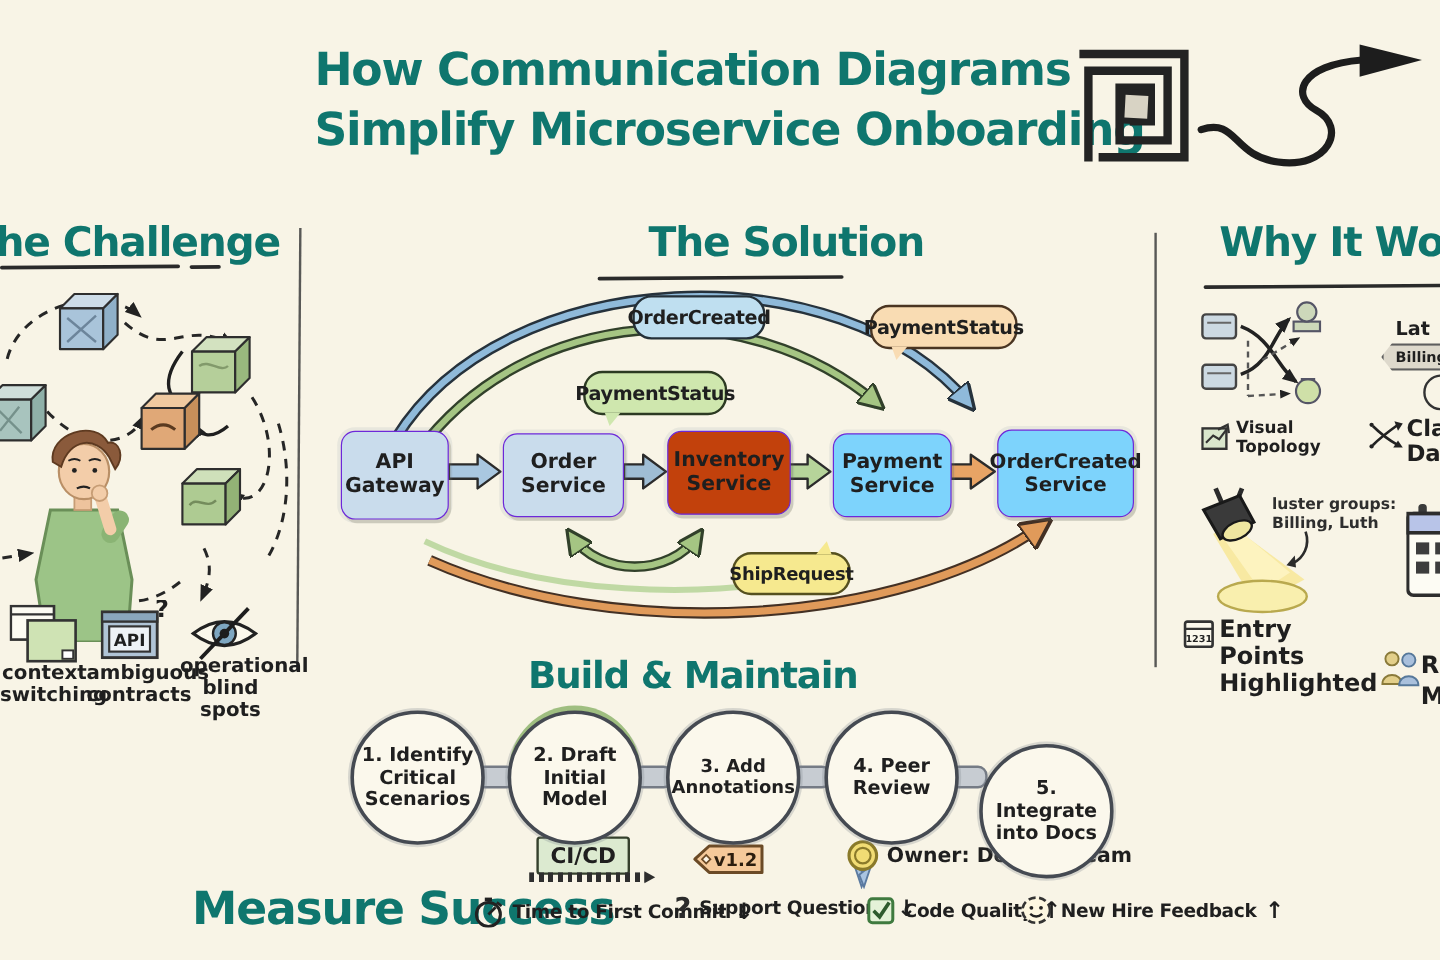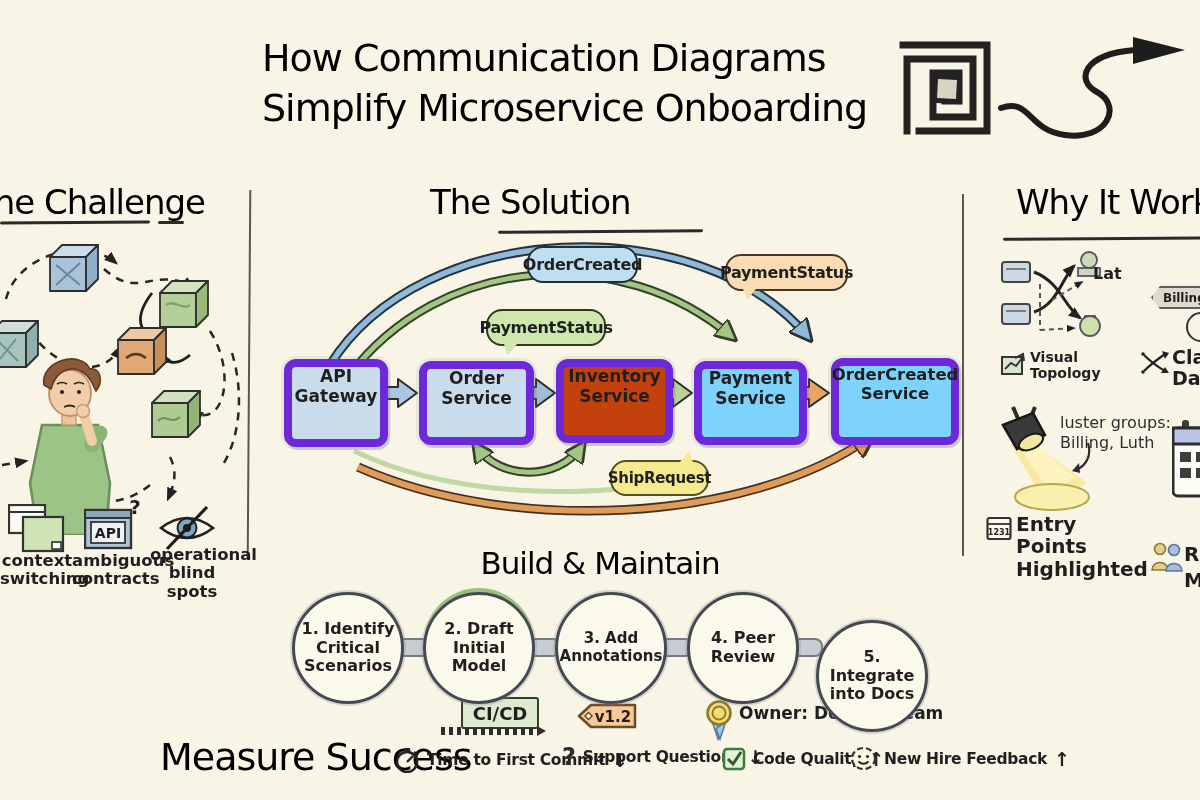--- a/index.html
+++ b/index.html
@@ -2,25 +2,25 @@
 <html><head>
 <meta charset="utf-8">
 <style>
   html,body{margin:0;padding:0}
   body{
     width:1200px;height:800px;overflow:hidden;position:relative;
     background:#f8f4e6;color:#1f1f1f;
     font-family:"DejaVu Sans",sans-serif;
   }
   .abs{position:absolute}
-  .hd{font-weight:normal;letter-spacing:-1px;color:#000000}
+  .hd{font-weight:bold;letter-spacing:-1px;color:#0f766e}
   .vline{position:absolute;width:2px;background:#3c3c3c;opacity:.85}
   .uline{position:absolute;height:3px;background:#2a2a2a;border-radius:2px;transform:rotate(-.4deg)}
   
-  .service{position:absolute;border:8px solid #6d28d9;border-radius:12px;display:flex;justify-content:center;
+  .service{position:absolute;border:1px solid #6d28d9;border-radius:12px;display:flex;align-items:center;justify-content:center;
     text-align:center;font-weight:bold;font-size:17px;line-height:1.15;z-index:3;
     box-shadow:2px 3px 0 rgba(95,88,60,.2), 0 0 0 3px rgba(120,140,160,.12)}
   .s-blue{background:#c9dcec}.s-green{background:#c2410c}.s-orange{background:#7dd3fc}
   
   .pill{position:absolute;border:2.5px solid #243038;border-radius:16px;display:flex;align-items:center;justify-content:center;
     font-weight:bold;font-size:16px;z-index:4;letter-spacing:-.3px}
   .p-blue{background:#bfdff0}
   .p-green{background:#cfe7ae;border-color:#2c3a22}
   .p-orange{background:#f9dcb3;border-color:#4a3522}
   .p-yellow{background:#f6e98f;border-color:#55501f;font-size:15px}
@@ -35,21 +35,21 @@
   .step{position:absolute;width:106px;height:106px;border:3.5px solid #454a52;border-radius:50%;background:#fbf8ec;
     display:flex;align-items:center;justify-content:center;text-align:center;font-weight:bold;font-size:16px;line-height:1.18;
     z-index:2;box-shadow:0 0 0 2px rgba(130,135,145,.28)}
   .step-green{box-shadow:0 -5px 0 -1px #9fbe80, 0 0 0 2px rgba(130,135,145,.28)}
   .conn{position:absolute;height:15px;background:#c7ccd2;border:2px solid #757b85;border-radius:8px;z-index:1}
   .label2{font-weight:bold;text-align:center;line-height:1.12;position:absolute}
   .metric{position:absolute;display:flex;align-items:center;gap:7px;font-weight:bold;font-size:15.5px;letter-spacing:-.3px}
   .badge-cicd{position:absolute;background:#dcead0;border:2.5px solid #35402c;border-radius:3px;display:flex;align-items:center;justify-content:center;font-weight:bold;font-size:18px}
   .perf{position:absolute;height:8px;background:repeating-linear-gradient(90deg,#2e2e2e 0 4px,transparent 4px 8px)}
   .perf::after{content:"";position:absolute;right:-9px;top:-1px;border-left:9px solid #2e2e2e;border-top:5px solid transparent;border-bottom:5px solid transparent}
-  .annot{position:absolute;font-size:16px;line-height:1.25;font-weight:normal;color:#2e2e2e;letter-spacing:0}
+  .annot{position:absolute;font-size:13px;line-height:1.25;font-weight:bold;color:#2e2e2e;letter-spacing:0}
   .ribbon{position:absolute;background:#ded9cc;border:2px solid #5e5e5e;display:flex;align-items:center;font-weight:bold;font-size:12px;padding-left:10px;
     clip-path:polygon(0 50%,9px 0,100% 0,100% 100%,9px 100%)}
 </style>
 </head>
 <body>
 
 <div class="abs hd" style="left:262px;top:36px;font-size:38px;white-space:nowrap">How Communication Diagrams</div>
 <div class="abs hd" style="left:262px;top:86px;font-size:38px;white-space:nowrap">Simplify Microservice Onboarding</div>
 
 <svg class="abs" style="left:893px;top:33px" width="102" height="106" viewBox="0 0 102 106">
@@ -155,21 +155,21 @@
 <svg class="abs" style="left:158px;top:504px" width="58" height="48" viewBox="0 0 58 48">
   <path d="M3,24 Q29,4 55,24 Q29,44 3,24 Z" fill="#fbf8ec" stroke="#222" stroke-width="2.6"></path>
   <circle cx="29" cy="24" r="9.5" fill="#7ea6c0" stroke="#222" stroke-width="2"></circle>
   <circle cx="29" cy="24" r="4" fill="#1d1d1d"></circle>
   <line x1="49" y1="3" x2="9" y2="45" stroke="#1d1d1d" stroke-width="3.2"></line>
 </svg>
 <div class="label2" style="left:0px;top:552px;width:74px;font-size:16.5px">context switching</div>
 <div class="label2" style="left:72px;top:552px;width:82px;font-size:16.5px">ambiguous contracts</div>
 <div class="label2" style="left:150px;top:546px;width:84px;font-size:16.5px">operational blind spots</div>
 
-<div class="abs hd" style="left:430px;top:182px;width:340px;text-align:left;font-size:34px">The Solution</div>
+<div class="abs hd" style="left:430px;top:182px;width:340px;text-align:right;font-size:34px">The Solution</div>
 <div class="uline" style="left:498px;top:230px;width:205px"></div>
 
 <svg class="abs" style="left:260px;top:225px;z-index:1" width="700" height="320" viewBox="0 0 700 320">
   <defs>
     <marker id="mBlue" viewBox="0 0 10 10" refX="7" refY="5" markerWidth="4.2" markerHeight="4.2" orient="auto">
       <path d="M0,0 L10,5 L0,10 z" fill="#8fbada" stroke="#26323c" stroke-width="1.2"></path>
       </marker>
     <marker id="mGreen" viewBox="0 0 10 10" refX="7" refY="5" markerWidth="4.4" markerHeight="4.4" orient="auto">
       <path d="M0,0 L10,5 L0,10 z" fill="#a5c583" stroke="#31402a" stroke-width="1.2"></path>
       </marker>
@@ -217,21 +217,21 @@
   </div>
 <div class="service s-orange" style="left:831px;top:358px;width:112px;height:71px;font-size:16.5px">
     <span>OrderCreated Service</span>
   </div>
 
 <div class="pill p-blue" style="left:527px;top:246px;width:107px;height:33px">OrderCreated</div>
 <div class="pill p-green" style="left:486px;top:309px;width:116px;height:33px">PaymentStatus</div>
 <div class="pill p-orange" style="left:725px;top:254px;width:119px;height:33px">PaymentStatus</div>
 <div class="pill p-yellow" style="left:610px;top:460px;width:95px;height:32px">ShipRequest</div>
 
-<div class="abs hd" style="left:440px;top:545px;width:320px;text-align:center;font-size:31px">Build &amp; Maintain</div>
+<div class="abs hd" style="left:440px;top:545px;width:320px;font-size:31px">Build &amp; Maintain</div>
 
 <div class="conn" style="left:396px;top:638px;width:30px"></div>
 <div class="conn" style="left:527px;top:638px;width:30px"></div>
 <div class="conn" style="left:659px;top:638px;width:30px"></div>
 <div class="conn" style="left:791px;top:638px;width:28px"></div>
 
 <div class="step" style="left:292px;top:592px">
     <span>1. Identify Critical Scenarios</span>
   </div>
 <div class="step step-green" style="left:423px;top:592px">
@@ -240,21 +240,21 @@
 <div class="step" style="left:555px;top:592px;font-size:15px">
     <span>3. Add Annotations</span>
   </div>
 <div class="step" style="left:687px;top:592px">
     <span>4. Peer Review</span>
   </div>
 <div class="step" style="left:816px;top:620px">
     <span>5. Integrate into Docs</span>
   </div>
 
-<div class="badge-cicd" style="left:461px;top:697px;width:74px;height:28px">CI/CD</div>
+<div class="badge-cicd" style="left:447px;top:697px;width:74px;height:28px">CI/CD</div>
 <div class="perf" style="left:441px;top:727px;width:96px"></div>
 
 <svg class="abs" style="left:576px;top:701px" width="64" height="30" viewBox="0 0 64 30">
   <polygon points="3,15 15,4 59,4 59,26 15,26" fill="#f5c99a" stroke="#6b4a26" stroke-width="2.5" stroke-linejoin="round"></polygon>
   <rect x="10" y="12.5" width="5" height="5" transform="rotate(45 12.5 15)" fill="#fdf6e8" stroke="#6b4a26" stroke-width="1.4"></rect>
   <text x="37" y="20.5" text-anchor="middle" font-size="15" font-weight="bold" fill="#2b1d0e">v1.2</text>
 </svg>
 
 <svg class="abs" style="left:704px;top:699px" width="30" height="42" viewBox="0 0 30 42">
   <polygon points="8,22 14,40 18,30" fill="#a9c4e2" stroke="#5b7aa0" stroke-width="1.6"></polygon>
@@ -329,21 +329,21 @@
   </g>
 </svg>
 
 <svg class="abs" style="left:1001px;top:352px" width="26" height="24" viewBox="0 0 26 24">
   <rect x="1" y="5" width="20" height="17" fill="#d9e6cc" stroke="#333" stroke-width="2"></rect>
   <path d="M4,17 L10,11 L15,14 L21,6" fill="none" stroke="#333" stroke-width="1.8"></path>
   <path d="M14,6 L22,2 L23,9" fill="none" stroke="#333" stroke-width="2"></path>
 </svg>
 <div class="label2" style="left:1030px;top:350px;width:92px;text-align:left;font-size:14px">Visual Topology</div>
 
-<div class="abs" style="left:1093px;top:264px;font-size:16px;font-weight:bold;white-space:nowrap">Lat</div>
+<div class="abs" style="left:1163px;top:264px;font-size:16px;font-weight:bold;white-space:nowrap">Lat</div>
 <div class="ribbon" style="left:1151px;top:286px;width:70px;height:19px">
   <span>Billing</span>
 </div>
 <div class="abs" style="left:1186px;top:312px;width:26px;height:26px;border:2.5px solid #333;border-radius:50%"></div>
 <svg class="abs" style="left:1140px;top:349px" width="30" height="28" viewBox="0 0 30 28">
   <g stroke="#222" stroke-width="2.2" fill="none">
     <path d="M4,22 C10,16 18,10 25,5"></path>
     <path d="M4,6 C10,12 18,18 25,22"></path>
   </g>
   <polygon points="22,2 29,4 25,10" fill="#222"></polygon>

